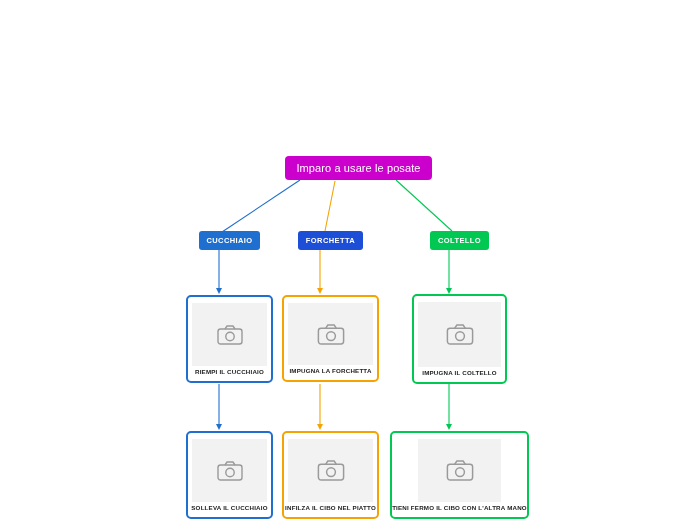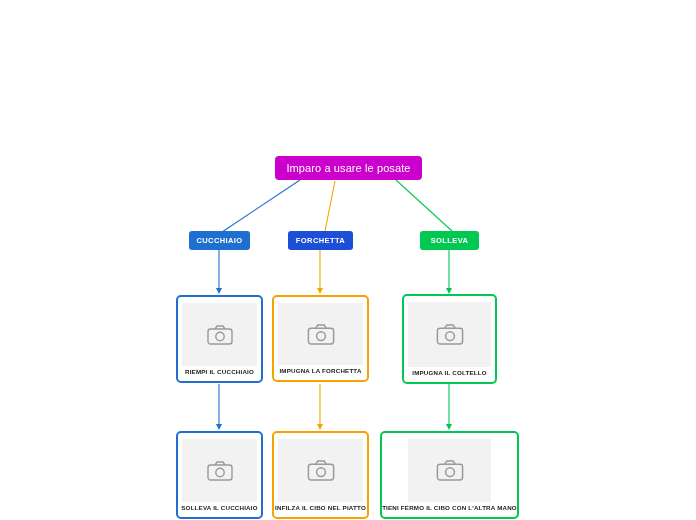--- a/index.html
+++ b/index.html
@@ -25,20 +25,21 @@
     position: absolute;
     left: 0;
     top: 0;
     width: 696px;
     height: 520px;
     pointer-events: none;
   }
   .node {
     position: absolute;
     box-sizing: border-box;
+    margin-left: 10px;
   }
   
   .root-node {
     background: #cc00cc;
     color: #ffffff;
     border-radius: 4px;
     font-size: 11px;
     font-weight: normal;
     display: flex;
     align-items: center;
@@ -131,21 +132,21 @@
 
   <div class="node cat-node" style="left:189px; top:231px; width:61px; height:19px; background:#1f6fd0;">
     <span>CUCCHIAIO</span>
   </div>
 
   <div class="node cat-node" style="left:288px; top:231px; width:65px; height:19px; background:#1d4ed8;">
     <span>FORCHETTA</span>
   </div>
 
   <div class="node cat-node" style="left:420px; top:231px; width:59px; height:19px; background:#00c853;">
-    <span>SOLLEVA</span>
+    <span>COLTELLO</span>
   </div>
 
   <div class="node card-node" style="left:176px; top:295px; width:87px; height:88px; border-color:#1f6fd0;">
     <div class="card-img">
       <span class="cam-icon">
         <svg width="26" height="20" viewBox="0 0 26 20" fill="none" stroke="#9a9a9a" stroke-width="1.4">
           <rect x="1" y="4" width="24" height="15" rx="2.5"></rect>
           <path d="M8 4 L10 1 L16 1 L18 4"></path>
           <circle cx="13" cy="11.5" r="4.2"></circle>
         </svg>

